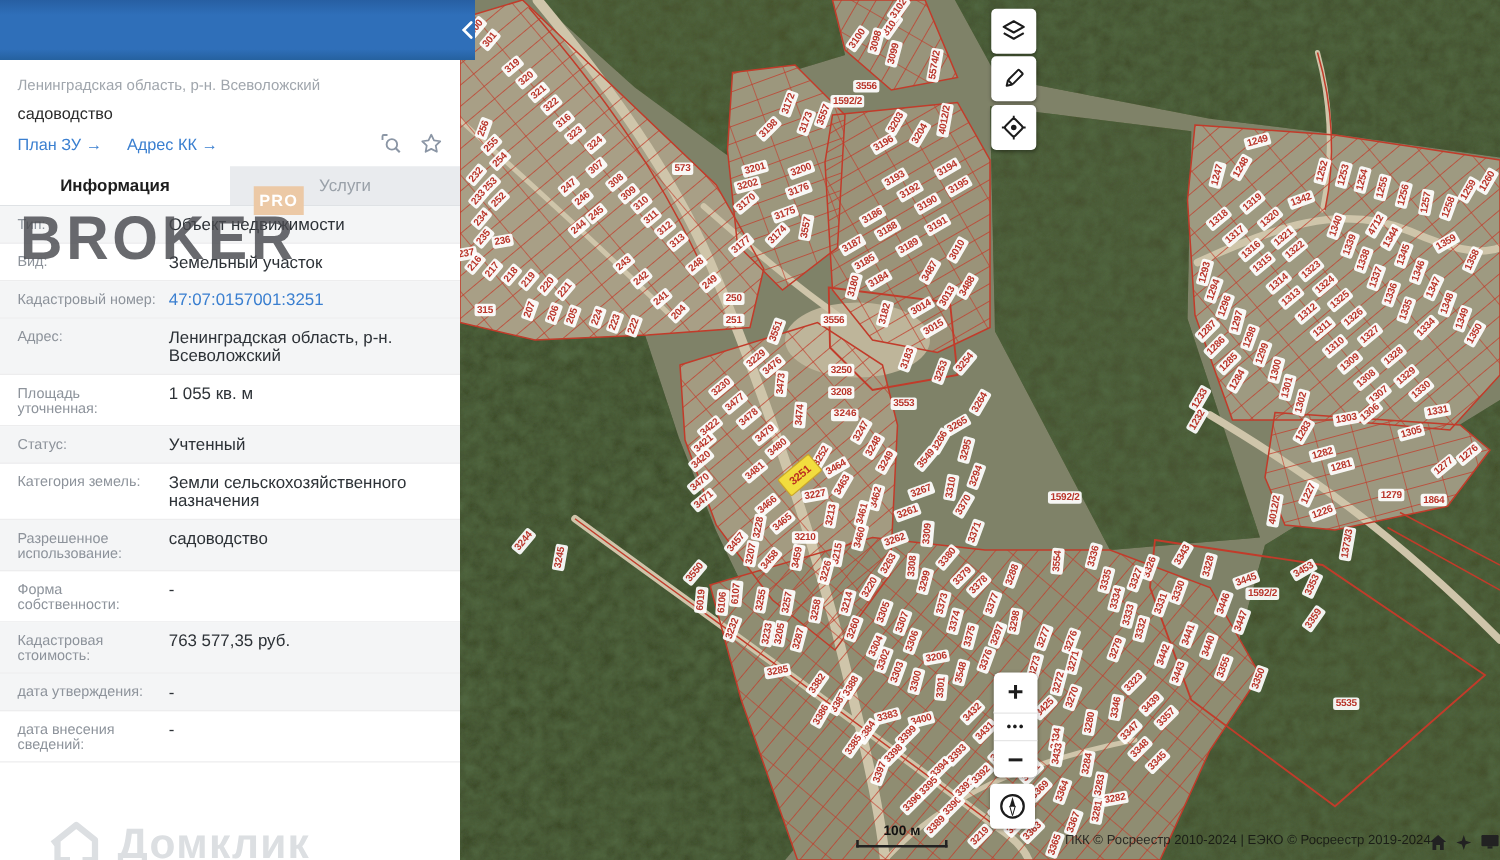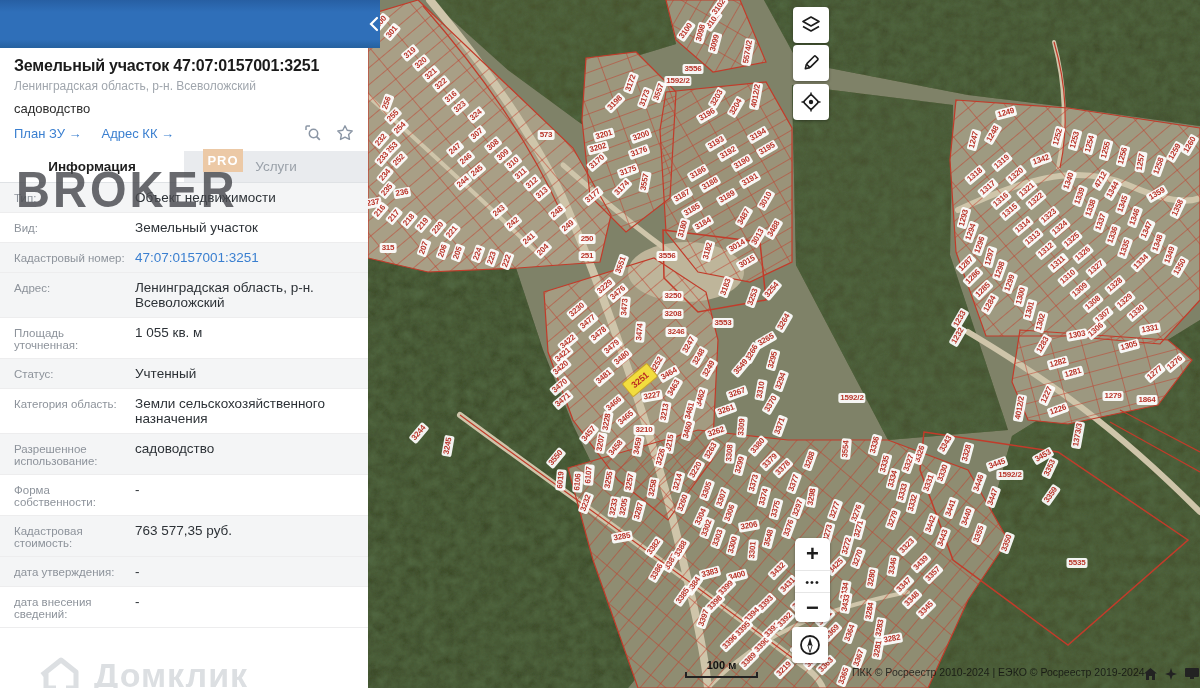--- a/index.html
+++ b/index.html
@@ -81,21 +81,20 @@
 <div id="app">
 
   <div id="topbar">
     <svg id="collapse" viewBox="0 0 10 20">
         <polyline points="8,4 2,10 8,16" fill="none" stroke="#fff" stroke-width="2.2" stroke-linecap="round"></polyline>
       </svg>
   </div>
 
   <div id="panel">
     <div id="phead">
-      <div id="ptitle">Земельный участок 47:07:0157001:3251</div>
       <div id="psub">Ленинградская область, р-н. Всеволожский</div>
       <div id="pusage">садоводство</div>
       <div id="plinks">
         <span class="plink">План ЗУ →</span>
         <span class="plink">Адрес КК →</span>
         <span class="sp"></span>
         <svg class="hic" width="18" height="18" viewBox="0 0 18 18">
             <path d="M2 6V3a1 1 0 0 1 1-1h3" fill="none" stroke="#8b96a5" stroke-width="1.5"></path>
             <circle cx="9.5" cy="9.5" r="4.2" fill="none" stroke="#8b96a5" stroke-width="1.5"></circle>
             <line x1="12.6" y1="12.6" x2="15.8" y2="15.8" stroke="#8b96a5" stroke-width="1.7"></line>
@@ -130,21 +129,21 @@
         </div>
         <div class="row">
           <span class="lb">Площадь уточненная:</span>
           <span class="vl">1 055 кв. м</span>
         </div>
         <div class="row shade">
           <span class="lb">Статус:</span>
           <span class="vl">Учтенный</span>
         </div>
         <div class="row">
-          <span class="lb">Категория область:</span>
+          <span class="lb">Категория земель:</span>
           <span class="vl">Земли сельскохозяйственного назначения</span>
         </div>
         <div class="row shade">
           <span class="lb">Разрешенное использование:</span>
           <span class="vl">садоводство</span>
         </div>
         <div class="row">
           <span class="lb">Форма собственности:</span>
           <span class="vl">-</span>
         </div>
@@ -368,21 +367,21 @@
         <div class="plabel" style="left: 236px; top: 377px; transform: translate(-50%, -50%) rotate(-40deg);">3481</div>
         <div class="plabel" style="left: 257px; top: 307px; transform: translate(-50%, -50%) rotate(-85deg);">3473</div>
         <div class="plabel" style="left: 272px; top: 332px; transform: translate(-50%, -50%) rotate(-85deg);">3474</div>
         <div class="plabel" style="left: 200px; top: 342px; transform: translate(-50%, -50%) rotate(-40deg);">3422</div>
         <div class="plabel" style="left: 195px; top: 355px; transform: translate(-50%, -50%) rotate(-40deg);">3421</div>
         <div class="plabel" style="left: 193px; top: 368px; transform: translate(-50%, -50%) rotate(-40deg);">3420</div>
         <div class="plabel" style="left: 192px; top: 386px; transform: translate(-50%, -50%) rotate(-40deg);">3470</div>
         <div class="plabel" style="left: 195px; top: 400px; transform: translate(-50%, -50%) rotate(-40deg);">3471</div>
         <div class="plabel" style="left: 305px; top: 296px; transform: translate(-50%, -50%) rotate(0deg);">3250</div>
         <div class="plabel" style="left: 305px; top: 314px; transform: translate(-50%, -50%) rotate(0deg);">3208</div>
-        <div class="plabel" style="left: 308px; top: 332px; transform: translate(-50%, -50%) rotate(0deg);">3246</div>
+        <div class="plabel" style="left: 308px; top: 332px; transform: translate(-50%, -50%) rotate(0deg); font-family: Liberation Mono, monospace;">3246</div>
         <div class="plabel" style="left: 355px; top: 323px; transform: translate(-50%, -50%) rotate(0deg);">3553</div>
         <div class="plabel" style="left: 321px; top: 345px; transform: translate(-50%, -50%) rotate(-60deg);">3247</div>
         <div class="plabel" style="left: 331px; top: 357px; transform: translate(-50%, -50%) rotate(-60deg);">3248</div>
         <div class="plabel" style="left: 341px; top: 369px; transform: translate(-50%, -50%) rotate(-60deg);">3249</div>
         <div class="plabel" style="left: 289px; top: 365px; transform: translate(-50%, -50%) rotate(-60deg);">3252</div>
         <div class="plabel" style="left: 301px; top: 374px; transform: translate(-50%, -50%) rotate(-30deg);">3464</div>
         <div class="plabel" style="left: 306px; top: 388px; transform: translate(-50%, -50%) rotate(-60deg);">3463</div>
         <div class="plabel" style="left: 333px; top: 398px; transform: translate(-50%, -50%) rotate(-75deg);">3462</div>
         <div class="plabel" style="left: 322px; top: 411px; transform: translate(-50%, -50%) rotate(-75deg);">3461</div>
         <div class="plabel" style="left: 320px; top: 430px; transform: translate(-50%, -50%) rotate(-75deg);">3460</div>

